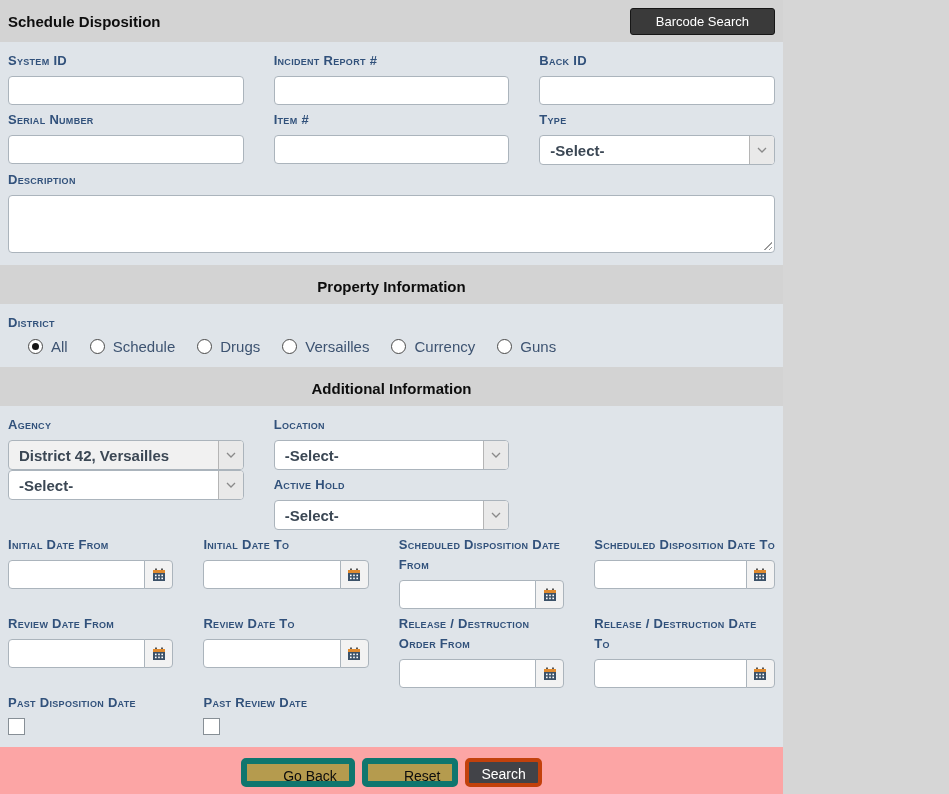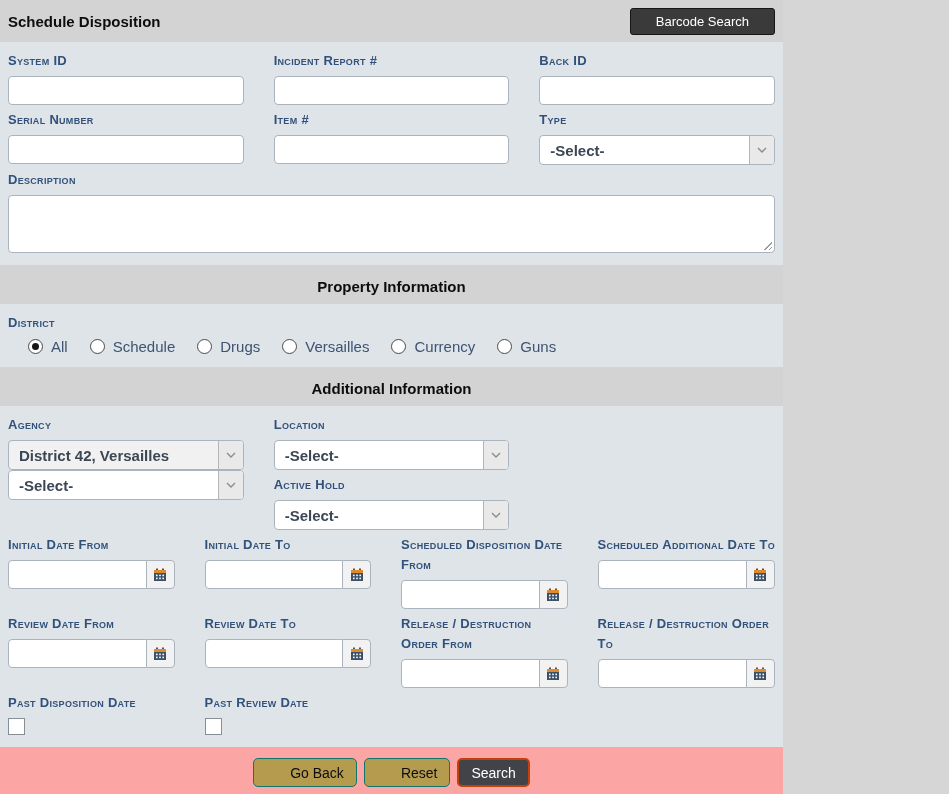--- a/index.html
+++ b/index.html
@@ -46,22 +46,22 @@
   .radio.checked::after { content:""; position:absolute; left:3px; top:3px; width:7px; height:7px; border-radius:50%; background:#161616; }
   .radio-label { font-size:15px; color:#3d5371; }
 
   
   .checkbox { width:17px; height:17px; background:#fff; border:1px solid #878f96; margin-top:4px; cursor:pointer; }
 
   
   .barcode-btn { background:#3a3a3a; color:#fff; border:1px solid #161616; border-radius:3px; padding:5px 25px; font-family:"Liberation Sans",sans-serif; font-size:13px; cursor:pointer; }
   .footer { margin-top:auto; padding:11px 0 10px 0; display:flex; justify-content:center; gap:7px; }
   .btn { font-family:"Liberation Sans",sans-serif; font-size:14px; padding:4px 12px; border-radius:5px; cursor:pointer; height:29px; }
-  .btn.gold { background:#b59b4e; color:#0d0d0d; border:1px solid #0f766e;padding-left:36px; }
-  .btn.dark { background:#424348; color:#fff; border:2px solid #c2410c; }
+  .btn.gold { background:#b59b4e; color:#0d0d0d; border:6px solid #0f766e;padding-left:36px; }
+  .btn.dark { background:#424348; color:#fff; border:4px solid #c2410c; }
 </style>
 </head>
 <body>
 
 <div class="page">
 
   <div class="titlebar">
     <div class="page-title">Schedule Disposition</div>
     <button class="barcode-btn">Barcode Search</button>
   </div>
@@ -259,21 +259,21 @@
                   <rect x="9.4" y="6.6" width="1.6" height="1.6"></rect>
                   <rect x="3" y="9.6" width="1.6" height="1.6"></rect>
                   <rect x="6.2" y="9.6" width="1.6" height="1.6"></rect>
                   <rect x="9.4" y="9.6" width="1.6" height="1.6"></rect>
                 </g>
               </svg>
             </button>
         </div>
       </div>
       <div>
-        <label class="flabel nowrap">Scheduled Additional Date To</label>
+        <label class="flabel nowrap">Scheduled Disposition Date To</label>
         <div class="dategroup">
           <input class="tinput" type="text" value="" style="">
           <button class="calbtn">
               <svg width="14" height="14" viewBox="0 0 14 14">
                 <rect x="3" y="0.5" width="2" height="3" fill="#555"></rect>
                 <rect x="9" y="0.5" width="2" height="3" fill="#555"></rect>
                 <rect x="1" y="2" width="12" height="3" fill="#e08a2e"></rect>
                 <rect x="1" y="5" width="12" height="8" fill="#3b5168"></rect>
                 <g fill="#fff">
                   <rect x="3" y="6.6" width="1.6" height="1.6"></rect>
@@ -348,21 +348,21 @@
                   <rect x="9.4" y="6.6" width="1.6" height="1.6"></rect>
                   <rect x="3" y="9.6" width="1.6" height="1.6"></rect>
                   <rect x="6.2" y="9.6" width="1.6" height="1.6"></rect>
                   <rect x="9.4" y="9.6" width="1.6" height="1.6"></rect>
                 </g>
               </svg>
             </button>
         </div>
       </div>
       <div>
-        <label class="flabel">Release / Destruction Order To</label>
+        <label class="flabel">Release / Destruction Date To</label>
         <div class="dategroup">
           <input class="tinput" type="text" value="" style="">
           <button class="calbtn">
               <svg width="14" height="14" viewBox="0 0 14 14">
                 <rect x="3" y="0.5" width="2" height="3" fill="#555"></rect>
                 <rect x="9" y="0.5" width="2" height="3" fill="#555"></rect>
                 <rect x="1" y="2" width="12" height="3" fill="#e08a2e"></rect>
                 <rect x="1" y="5" width="12" height="8" fill="#3b5168"></rect>
                 <g fill="#fff">
                   <rect x="3" y="6.6" width="1.6" height="1.6"></rect>

